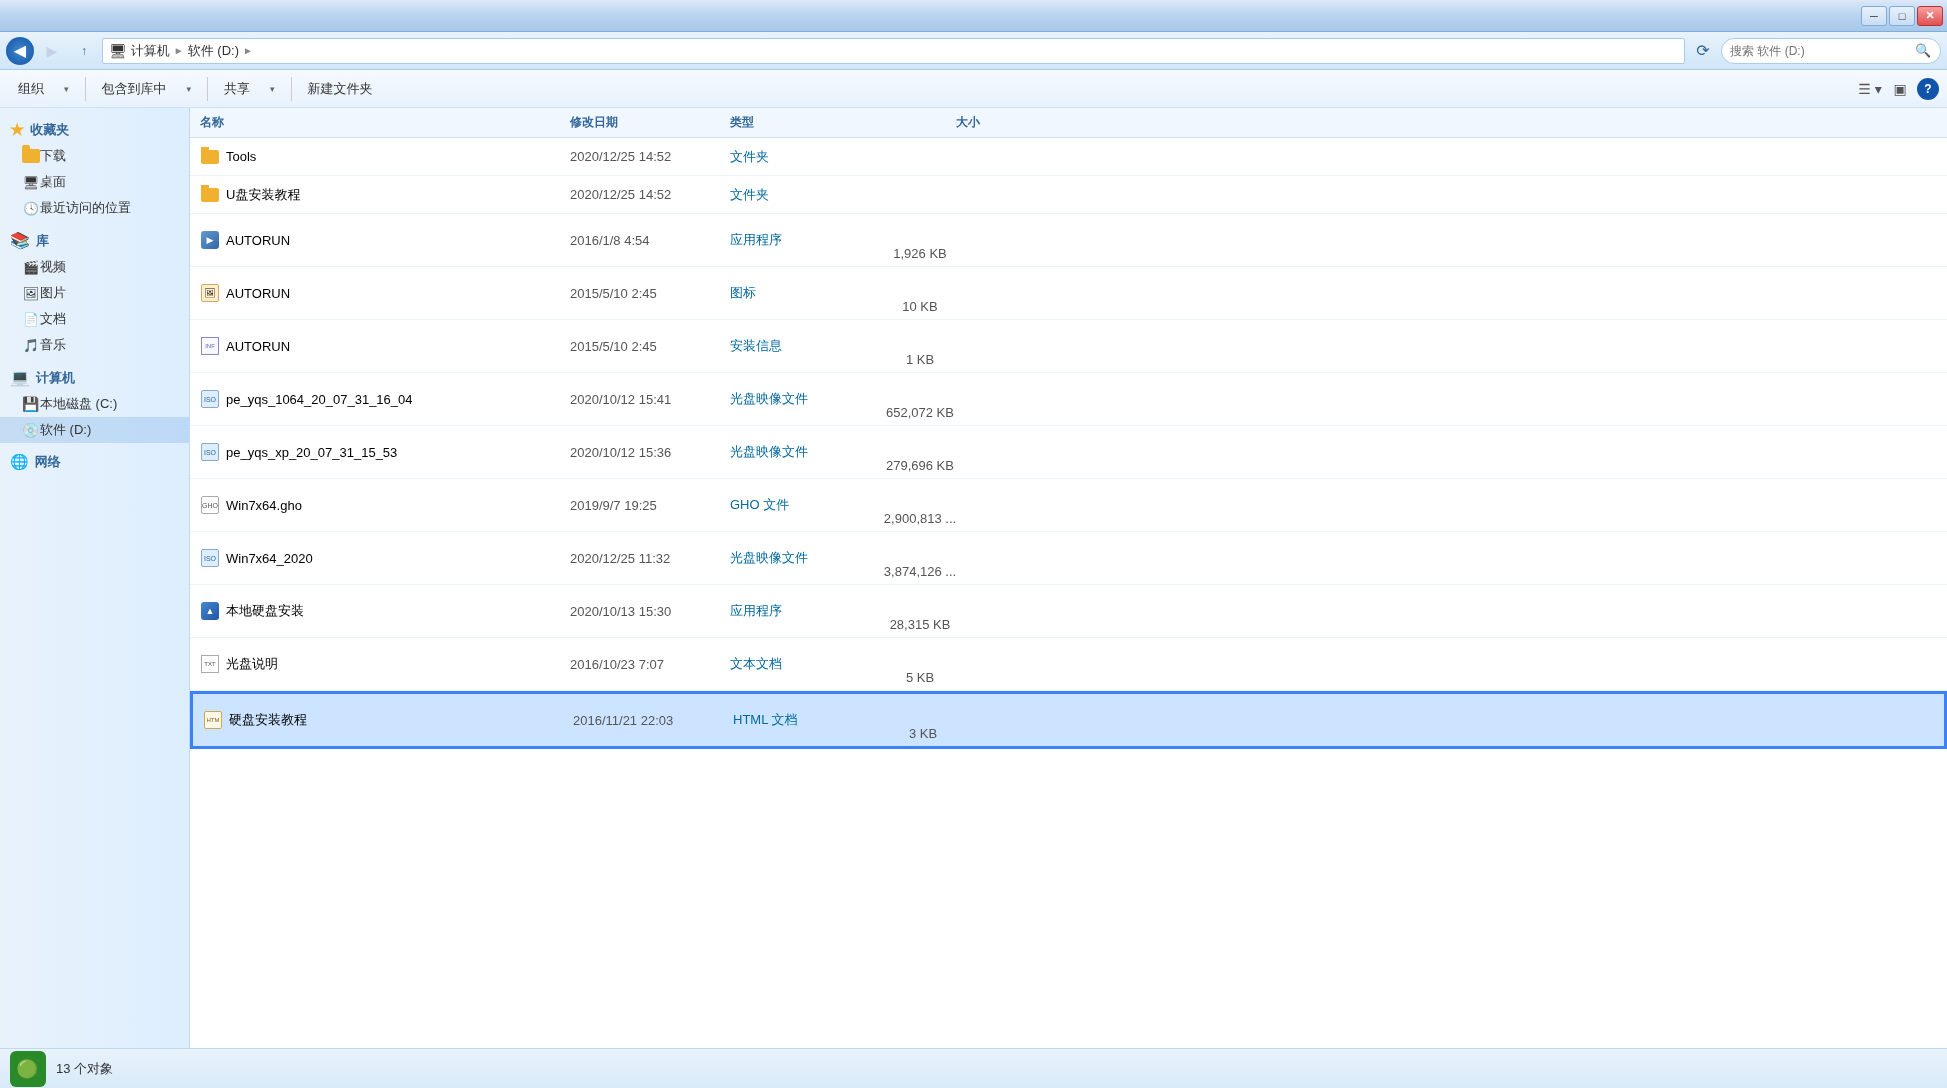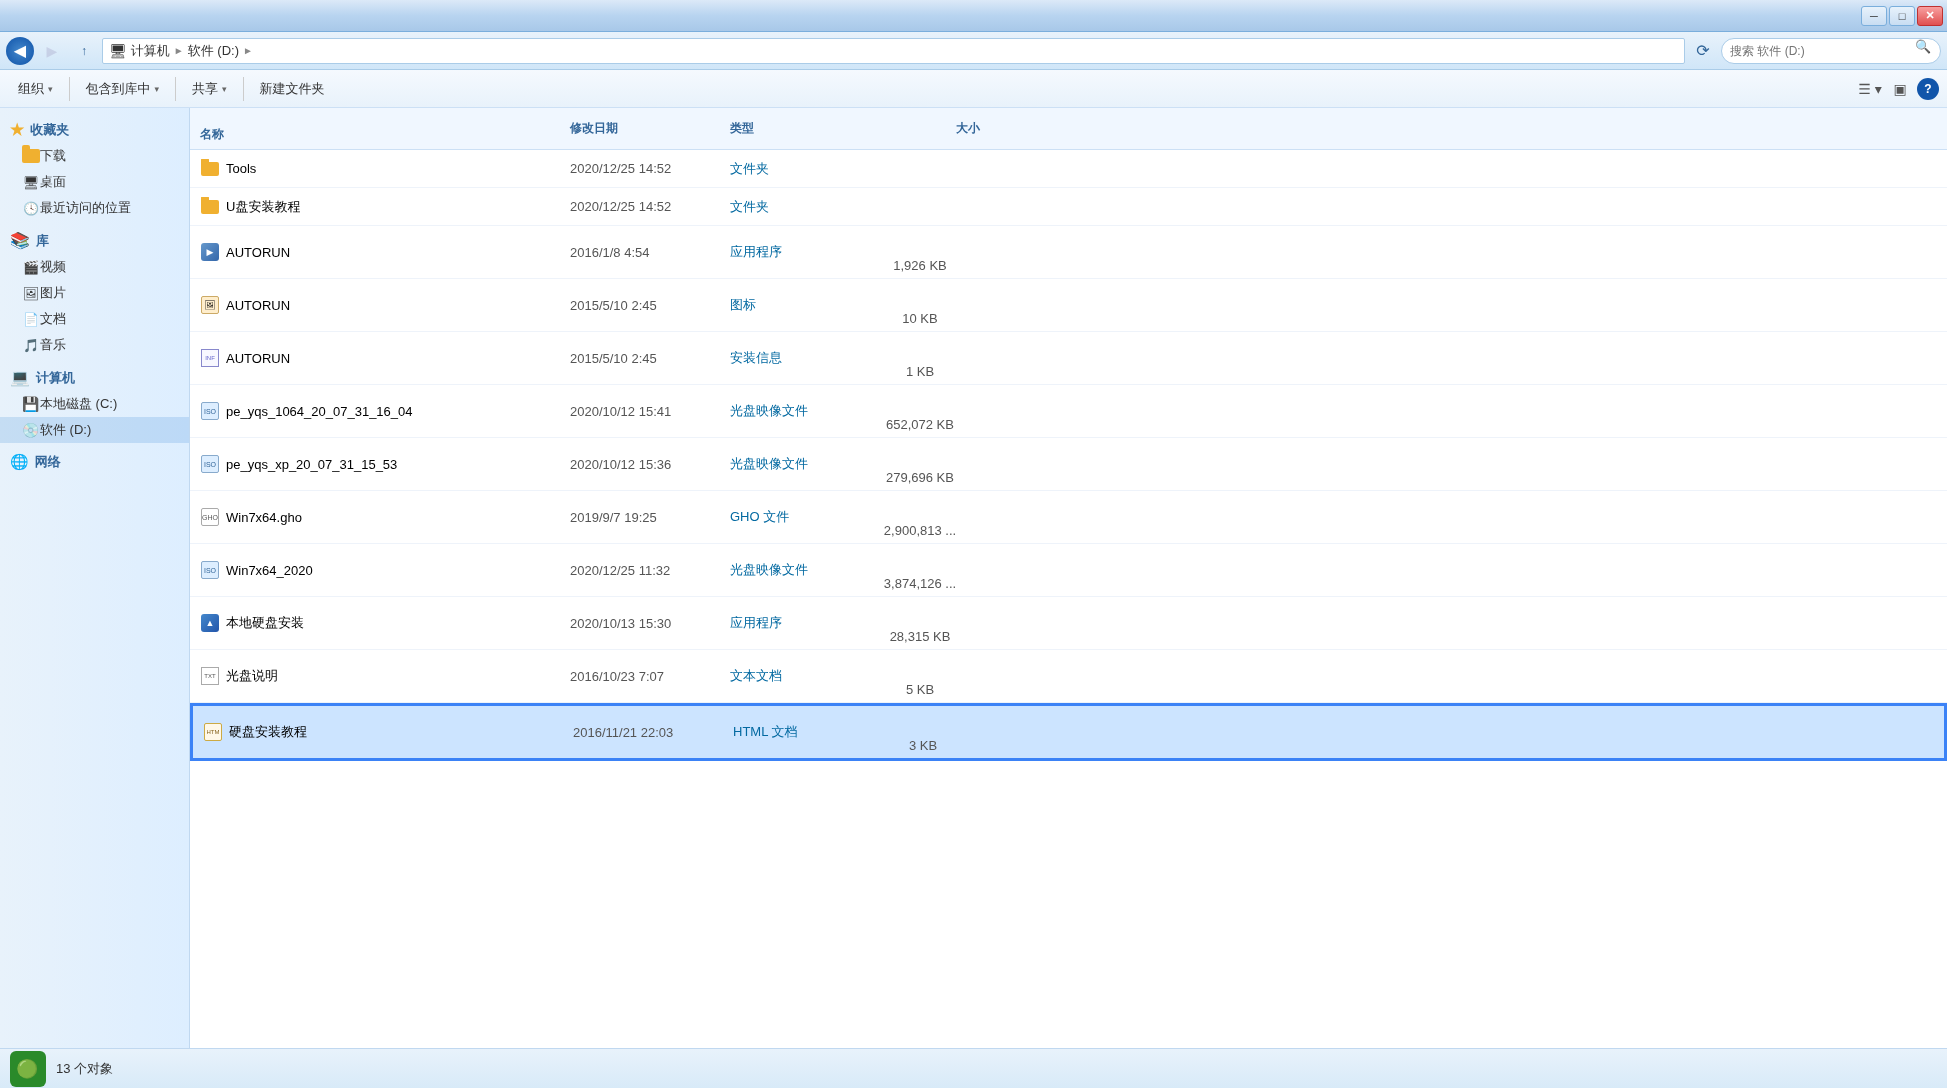--- a/index.html
+++ b/index.html
@@ -95,20 +95,21 @@
       color: #336699;
       font-size: 16px;
     }
     .search-box {
       width: 220px;
       height: 26px;
       border: 1px solid #aacce8;
       border-radius: 13px;
       background: white;
       display: flex;
+      align-items: center;
       padding: 0 8px;
       gap: 4px;
       color: #888;
     }
     .search-box input {
       border: none;
       outline: none;
       flex: 1;
       font-size: 12px;
       color: #999;
@@ -129,21 +130,21 @@
       height: 28px;
       padding: 0 10px;
       border: none;
       background: transparent;
       border-radius: 3px;
       cursor: pointer;
       font-size: 13px;
       color: #333;
       display: flex;
       align-items: center;
-      gap: 4px;
+      gap: 20px;
       justify-content: flex-end;
     }
     .toolbar-chevron { font-size: 9px; color: #666; }
     .toolbar-separator { width: 1px; height: 24px; background: #ccc; margin: 0 4px; }
     .toolbar-new-folder {
       height: 28px;
       padding: 0 10px;
       border: none;
       background: transparent;
       border-radius: 3px;
@@ -236,21 +237,21 @@
       padding: 6px 10px;
       border-bottom: 1px solid #cce0f5;
       background: #f0f7ff;
       font-size: 12px;
       color: #336699;
       font-weight: bold;
       position: sticky;
       top: 0;
       z-index: 10;
     }
-    .col-name { flex: 0 0 370px; cursor: pointer; margin-top: 12px; }
+    .col-name { flex: 0 0 370px; cursor: pointer; }
     .col-date { flex: 0 0 160px; cursor: pointer; }
     .col-type { flex: 0 0 130px; cursor: pointer; }
     .col-size { flex: 0 0 120px; text-align: right; cursor: pointer; }
 
     .file-row {
       display: flex;
       align-items: center;
       padding: 5px 10px;
       border-bottom: 1px solid #eef3fa;
       font-size: 13px;

